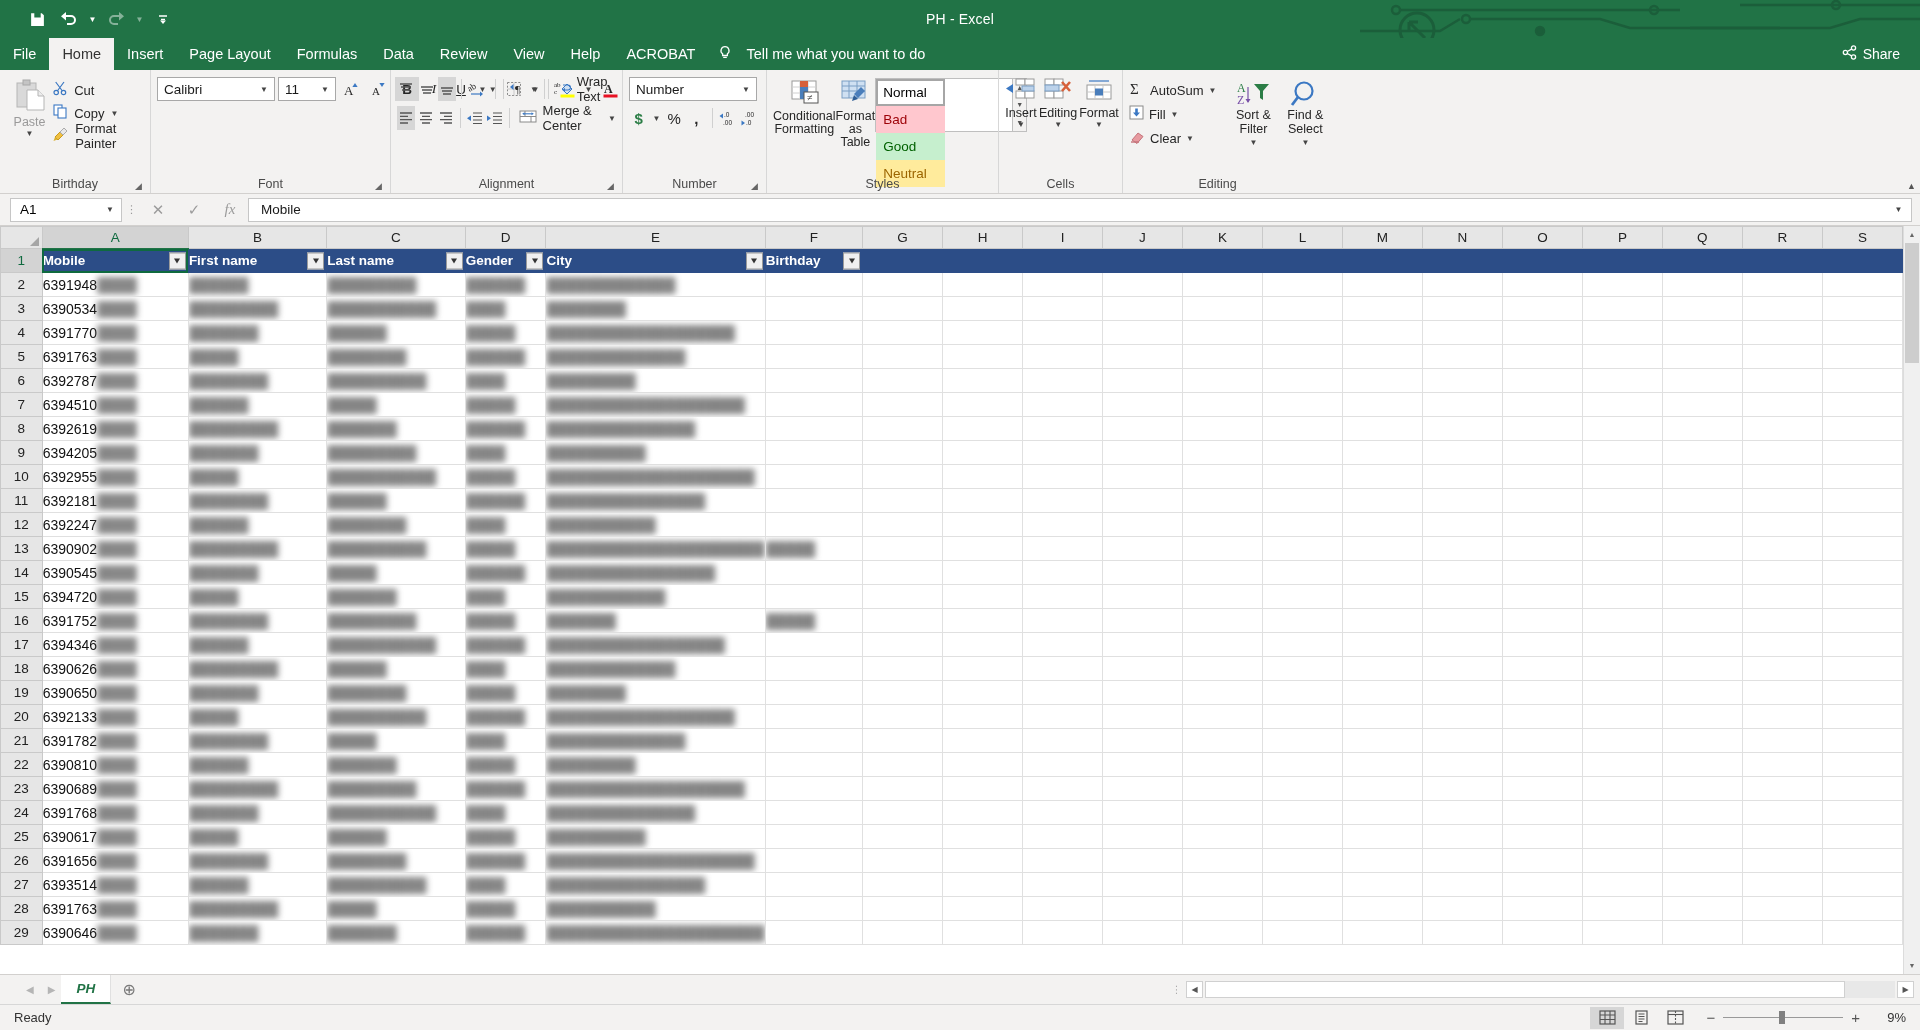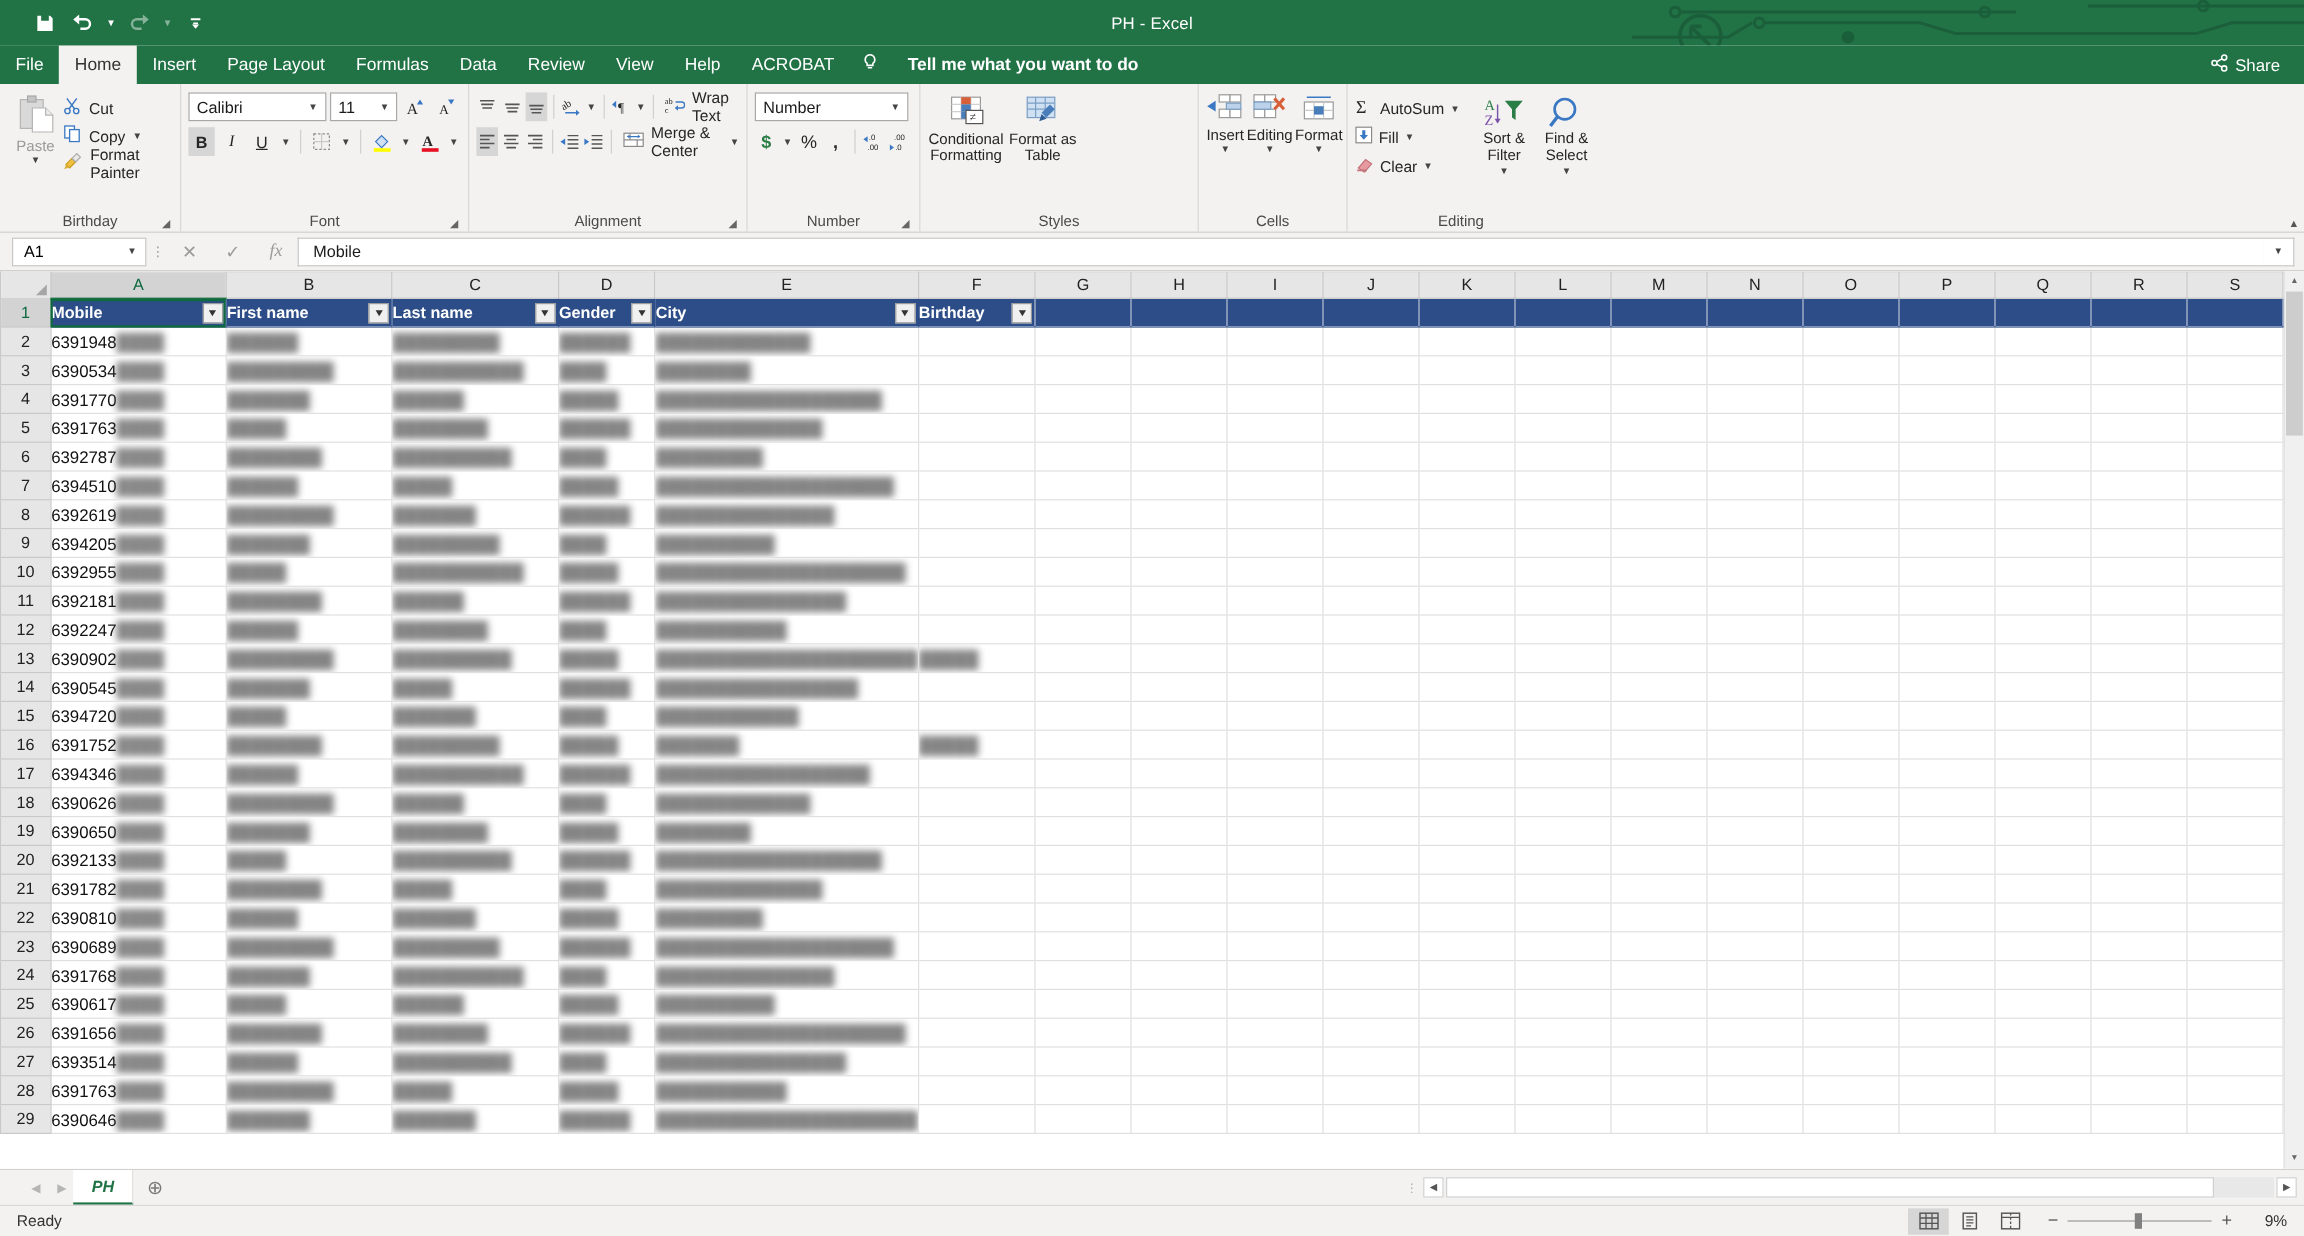--- a/index.html
+++ b/index.html
@@ -43,21 +43,21 @@
   .tabstrip {
     height: 32px; background: #217346; display: flex; align-items: stretch;
     flex: 0 0 32px; position: relative;
   }
   .tab {
     padding: 0 13px; display: flex; align-items: center; justify-content: center;
     color: #ffffff; font-size: 14.5px; cursor: default;
   }
   .tab.file { background: #217346; }
   .tab.active { background: #f3f2f1; color: #333333; }
-  .tellme { display: flex; align-items: center; color: #fff; font-size: 14.5px; gap: 24px; padding: 0 10px; font-weight: bold; }
+  .tellme { display: flex; align-items: center; color: #fff; font-size: 14.5px; gap: 14px; padding: 0 10px; }
   .share { margin-left: auto; display: flex; align-items: center; gap: 6px; color: #fff; font-size: 14px; padding-right: 20px; }
 
   
   .ribbon {
     height: 124px; background: #f3f2f1; border-bottom: 1px solid #d2d0ce;
     display: flex; flex: 0 0 124px; position: relative; align-items: stretch;
   }
   .group { display: flex; flex-direction: column; position: relative; padding: 4px 0 0; }
   .group + .group { border-left: 1px solid #d7d7d7; }
   .group-body { flex: 1; display: flex; align-items: flex-start; padding: 3px 6px 0; }
@@ -75,21 +75,21 @@
   .paste {
     width: 56px; display: flex; flex-direction: column; align-items: center;
     color: #9a9a9a; font-size: 12.5px; padding-top: 2px;
   }
   .clip-list { display: flex; flex-direction: column; gap: 3px; padding-top: 3px; }
   .clip-item { display: flex; align-items: center; gap: 6px; font-size: 13px; color: #262626; height: 20px; }
   .cap { font-size: 8px; color: #444; }
 
   
   .g-font { width: 240px; }
-  .fnt-rows { display: flex; flex-direction: column; gap: 5px; width: 100%; }
+  .fnt-rows { display: flex; flex-direction: row; gap: 5px; width: 100%; }
   .fnt-row { display: flex; align-items: center; gap: 3px; }
   .cbo {
     height: 24px; border: 1px solid #a8a8a8; background: #fff;
     display: flex; align-items: center; padding: 0 2px 0 6px; font-size: 13.5px; color: #1a1a1a;
   }
   .cbo .arw { margin-left: auto; font-size: 8px; color: #444; padding: 0 4px; }
   .btn {
     width: 24px; height: 24px; display: flex; align-items: center; justify-content: center;
     font-size: 13.5px; color: #262626;
   }
@@ -597,20 +597,33 @@
         <span style="text-align:center">Conditional Formatting</span>
       </div>
       <div class="st-btn">
         <svg width="36" height="30" viewBox="0 0 36 30">
           <rect x="5" y="1" width="23" height="17" fill="#cfe0f2" stroke="#7a9ec4"></rect>
           <path stroke="#7a9ec4" d="M5 6h23M5 11h23M12 1v17M20 1v17"></path>
           <path d="M17 14l7-7 4 4-7 7z" fill="#4a7ebb"></path>
           <path d="M15 21l2-6 4 4z" fill="#2f5e96"></path>
         </svg>
         <span style="text-align:center">Format as Table</span>
+      </div>
+      <div style="display:flex">
+        <div class="gallery">
+          <div class="cellstyle" style="background:#ffffff;color:#000;box-shadow:inset 0 0 0 2px #a6a6a6">Normal</div>
+          <div class="cellstyle" style="background:#ffc7ce;color:#9c0006">Bad</div>
+          <div class="cellstyle" style="background:#c6efce;color:#006100">Good</div>
+          <div class="cellstyle" style="background:#ffeb9c;color:#9c6500">Neutral</div>
+        </div>
+        <div class="gal-scroll">
+          <div>▲</div>
+          <div>▼</div>
+          <div>▼</div>
+        </div>
       </div>
     </div>
     <div class="group-label">
       <span>Styles</span>
     </div>
   </div>
 
   <div class="group g-cells">
     <div class="group-body" style="padding-top:4px; gap:2px">
       <div class="cellbtn">

